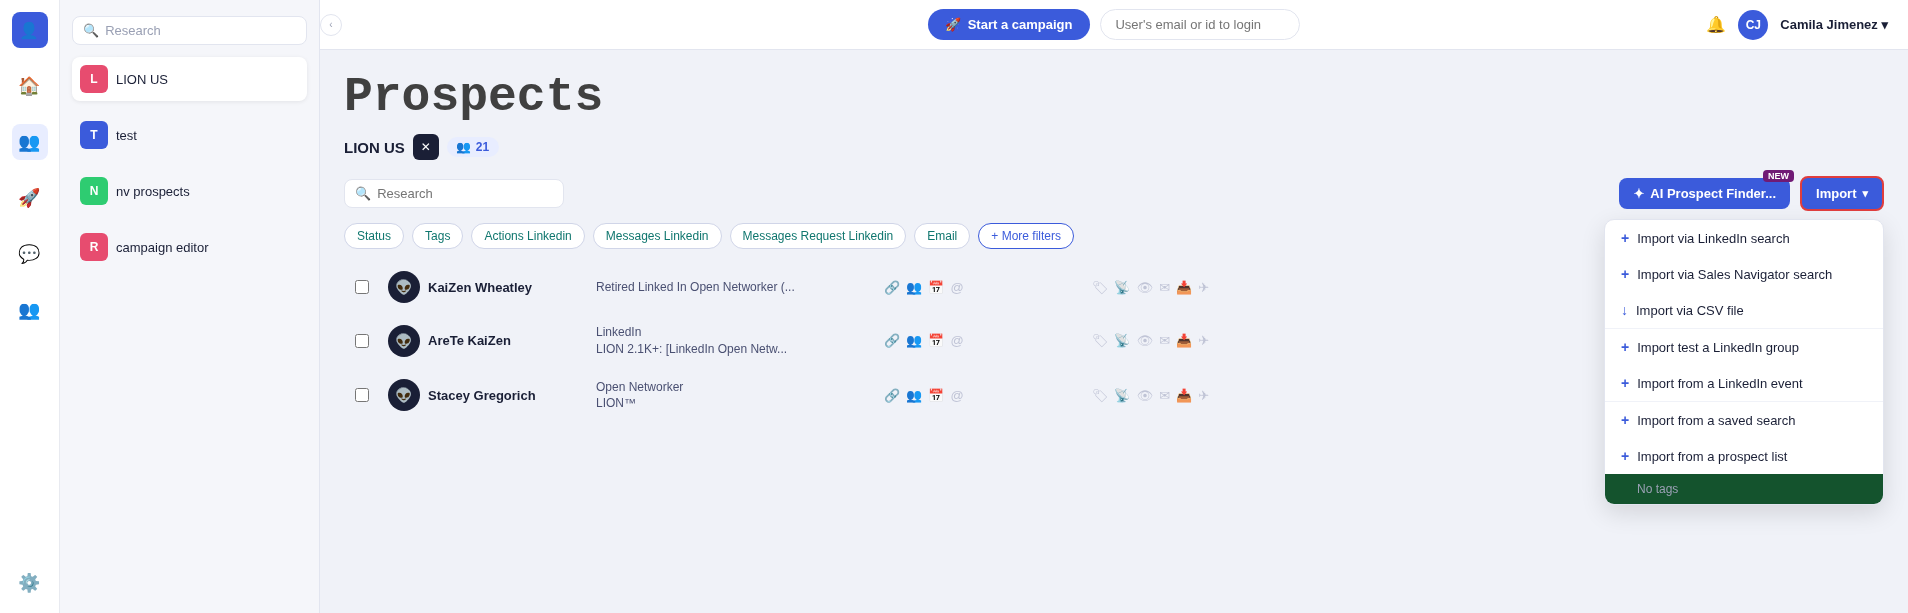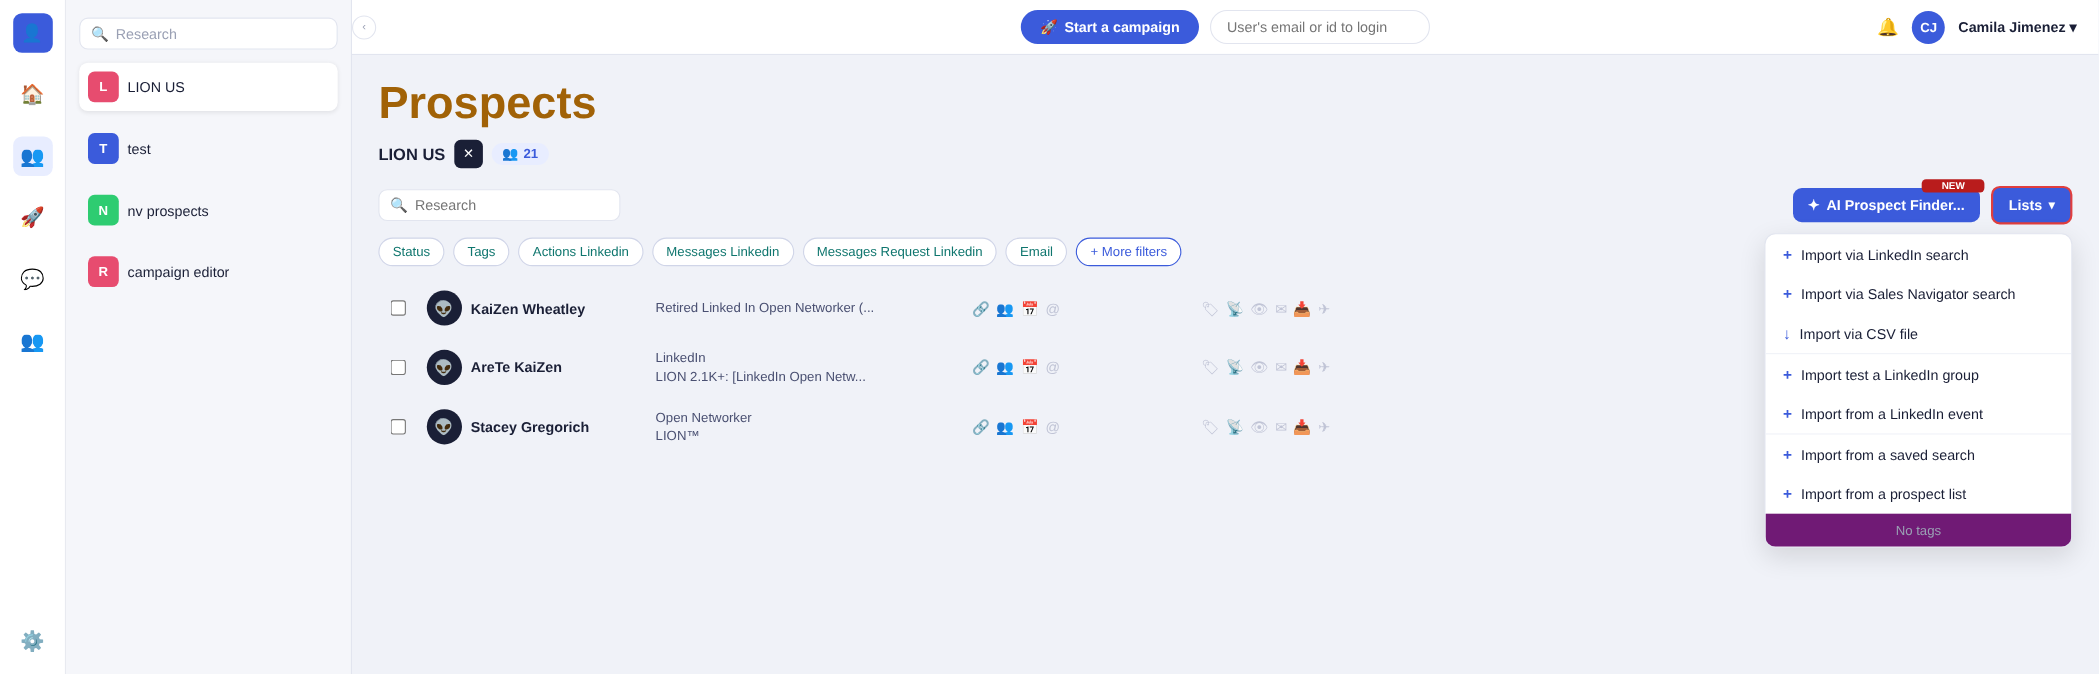--- a/index.html
+++ b/index.html
@@ -249,24 +249,25 @@
     }
 
     
     .prospects-area {
       flex: 1;
       padding: 20px 24px;
       overflow: auto;
       position: relative;
     }
     .page-title {
-      font-size: 41px;
+      font-size: 48px;
       font-weight: 700;
-      color: #a16207;
+      color: #404040;
       margin-bottom: 10px;
+      font-family: Liberation Mono, monospace;
     }
     .list-info {
       display: flex;
       align-items: center;
       gap: 8px;
       margin-bottom: 16px;
     }
     .list-name {
       font-size: 15px;
       font-weight: 600;
@@ -336,25 +337,25 @@
       cursor: pointer;
       display: flex;
       align-items: center;
       gap: 6px;
       position: relative;
     }
     .new-badge {
       position: absolute;
       top: -8px;
       right: -4px;
-      background: #b91c1c;
+      background: #701a75;
       color: #fff;
       font-size: 9px;
       font-weight: 700;
-      padding: 1px 18px;
+      padding: 1px 5px;
       border-radius: 4px;
     }
     .import-btn {
       background: #3b5bdb;
       color: #fff;
       border: 2px solid #e03e3e;
       border-radius: 8px;
       padding: 8px 14px;
       font-size: 13px;
       font-weight: 600;
@@ -500,25 +501,25 @@
     .dropdown-item .down-icon {
       color: #3b5bdb;
       font-weight: 700;
       font-size: 14px;
     }
     .dropdown-divider {
       height: 1px;
       background: #f0f2f8;
     }
     .no-tags {
-      background: #701a75;
-      padding: 8px 16px;
+      background: #14532d;
+      padding: 8px 32px;
       font-size: 12px;
       color: #9aa0b4;
-      text-align: center;
+      text-align: left;
     }
   </style>
 </head>
 <body>
 
 <div class="icon-sidebar">
   <div class="nav-icon logo">👤</div>
   <div class="nav-icon">🏠</div>
   <div class="nav-icon active">👥</div>
   <div class="nav-icon">🚀</div>
@@ -592,21 +593,21 @@
         <input type="text" placeholder="Research" style="">
       </div>
       <div class="toolbar-right">
         <button class="ai-btn">
           <span class="new-badge">NEW</span>
           <span>✦</span>
           <span>AI Prospect Finder...</span>
         </button>
         <div style="position:relative;">
           <button class="import-btn">
-            <span>Lists</span>
+            <span>Import</span>
             <span class="chevron">▾</span>
           </button>
 
           <div class="import-dropdown">
             <div class="dropdown-item">
               <span class="plus-icon">+</span>
               <span>Import via LinkedIn search</span>
             </div>
             <div class="dropdown-item">
               <span class="plus-icon">+</span>

